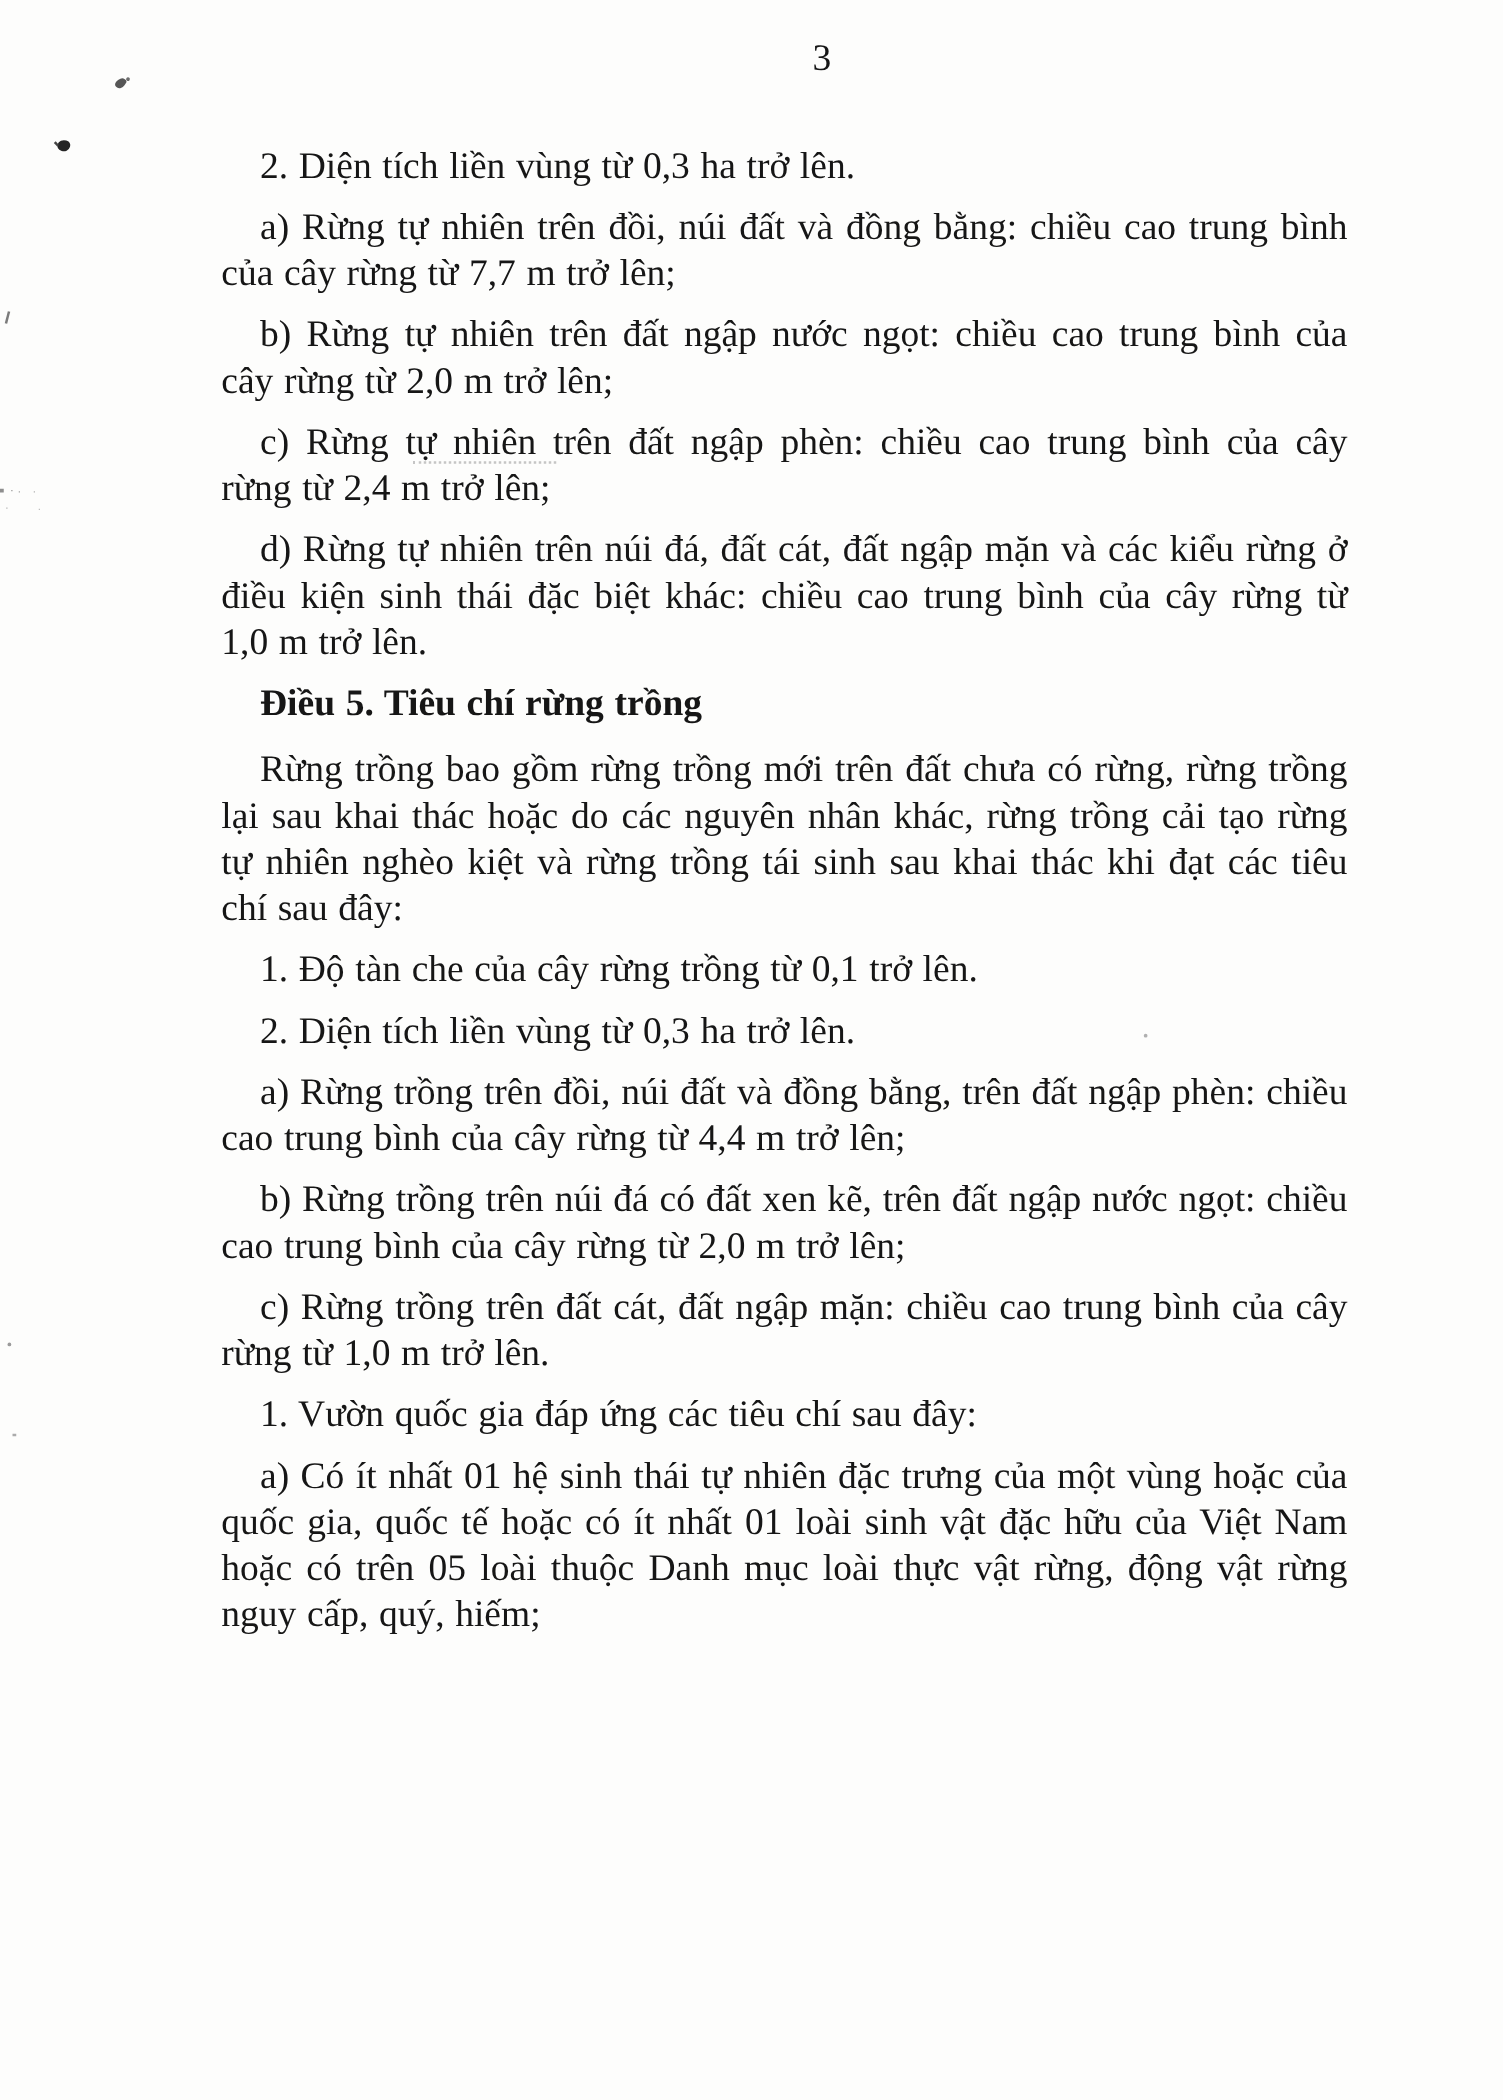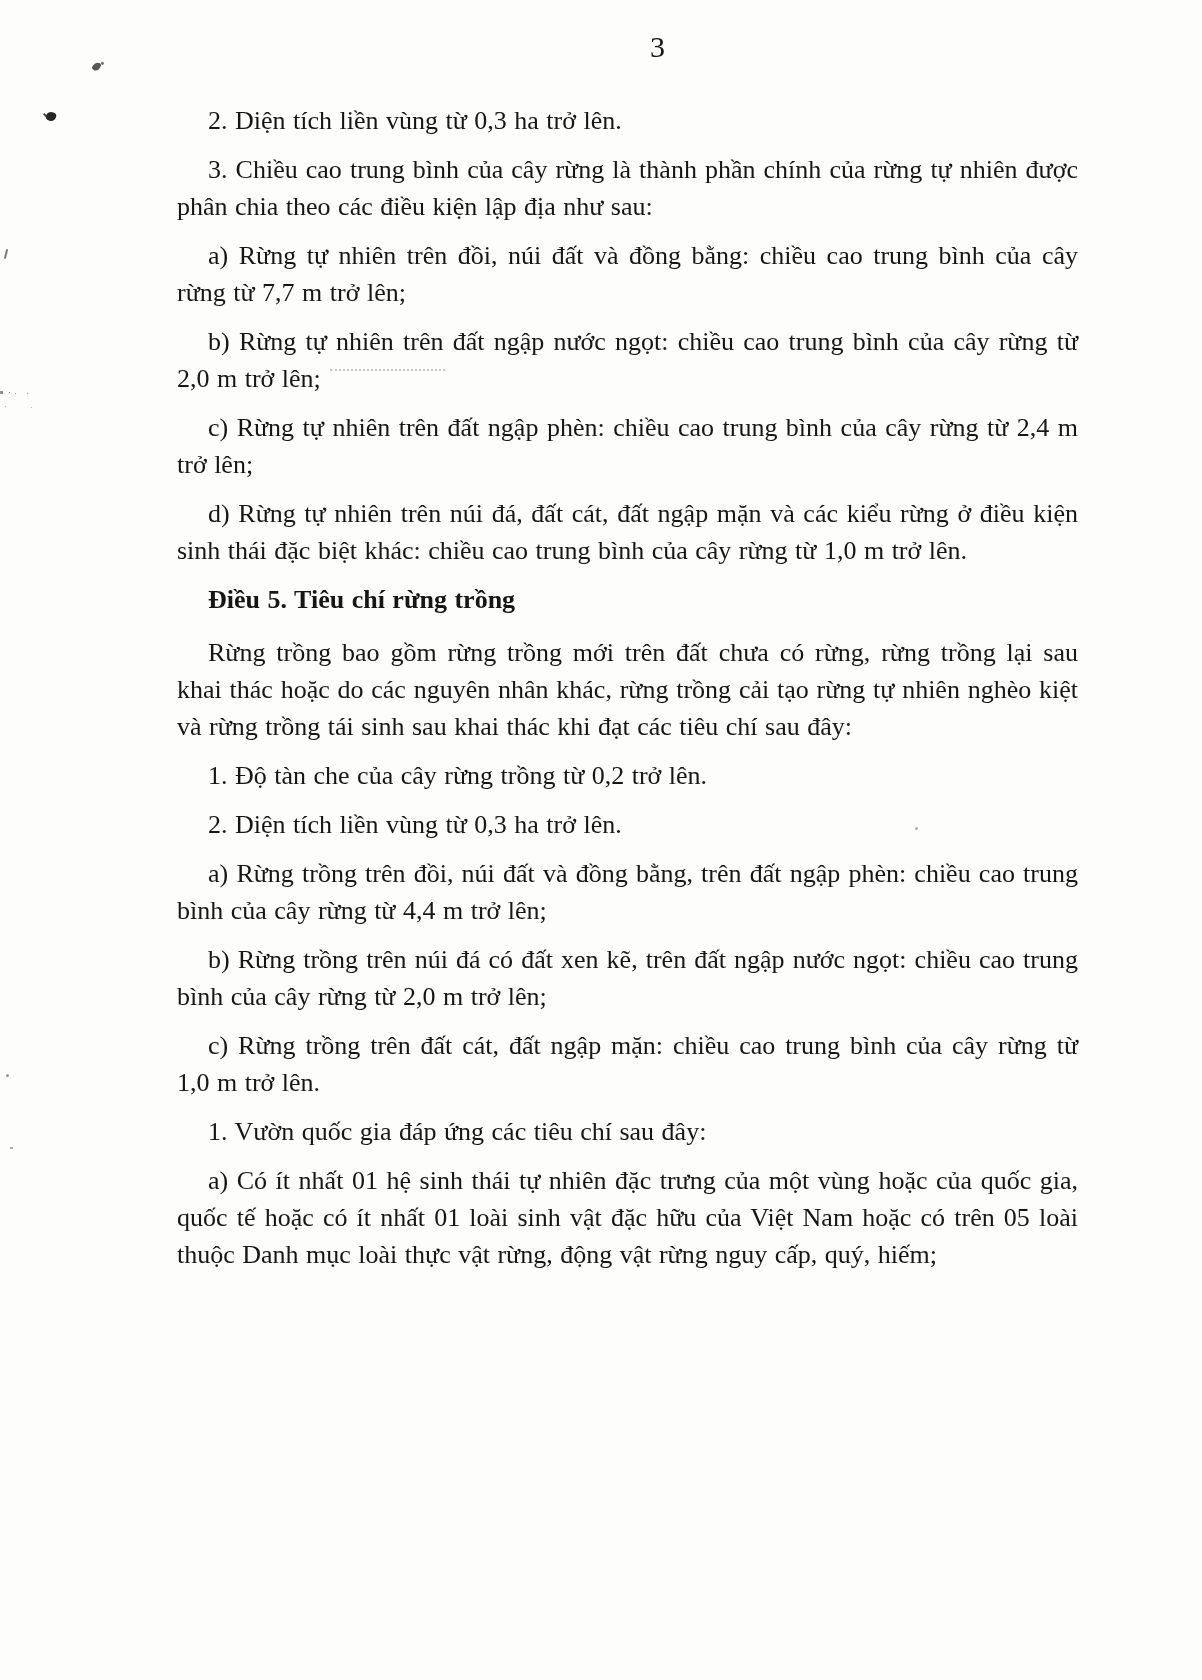--- a/index.html
+++ b/index.html
@@ -22,25 +22,25 @@
     font-size: 30px;
     line-height: 34px;
   }
   .content {
     position: absolute;
     top: 102px;
     left: 177px;
     width: 901px;
   }
   .para {
-    font-size: 26px;
+    font-size: 30px;
     line-height: 37px;
     text-align: justify;
     text-indent: 31px;
-    margin: 0 0 12px 0;
+    margin: 12px 0 12px 0;
     word-spacing: 1px;
   }
   .heading {
     font-weight: bold;
     text-align: left;
     margin-top: 8px;
     margin-bottom: 16px;
   }
   
   .artifact { position: absolute; pointer-events: none; }
@@ -63,28 +63,27 @@
   .a-dot2   { left: 10px; top: 1147px; width: 3px; height: 2px; background: #ababab; }
   .a-dot3   { left: 915px; top: 827px; width: 3px; height: 3px; background: #b0b0b0; border-radius: 50%; }
 </style>
 </head>
 <body>
 
 <div class="page-number">3</div>
 
 <div class="content">
     <p class="para">2. Diện tích liền vùng từ 0,3 ha trở lên.</p>
-    <p class="para">3. Chiều cao trung bình của cây rừng là thành phần chính của rừng tự nhiên được phân chia theo các điều kiện lập địa như sau:</p>
     <p class="para">a) Rừng tự nhiên trên đồi, núi đất và đồng bằng: chiều cao trung bình của cây rừng từ 7,7 m trở lên;</p>
     <p class="para">b) Rừng tự nhiên trên đất ngập nước ngọt: chiều cao trung bình của cây rừng từ 2,0 m trở lên;</p>
     <p class="para">c) Rừng tự nhiên trên đất ngập phèn: chiều cao trung bình của cây rừng từ 2,4 m trở lên;</p>
     <p class="para">d) Rừng tự nhiên trên núi đá, đất cát, đất ngập mặn và các kiểu rừng ở điều kiện sinh thái đặc biệt khác: chiều cao trung bình của cây rừng từ 1,0 m trở lên.</p>
     <p class="para heading">Điều 5. Tiêu chí rừng trồng</p>
     <p class="para">Rừng trồng bao gồm rừng trồng mới trên đất chưa có rừng, rừng trồng lại sau khai thác hoặc do các nguyên nhân khác, rừng trồng cải tạo rừng tự nhiên nghèo kiệt và rừng trồng tái sinh sau khai thác khi đạt các tiêu chí sau đây:</p>
-    <p class="para">1. Độ tàn che của cây rừng trồng từ 0,2 trở lên.</p>
+    <p class="para">1. Độ tàn che của cây rừng trồng từ 0,1 trở lên.</p>
     <p class="para">2. Diện tích liền vùng từ 0,3 ha trở lên.</p>
     <p class="para">a) Rừng trồng trên đồi, núi đất và đồng bằng, trên đất ngập phèn: chiều cao trung bình của cây rừng từ 4,4 m trở lên;</p>
     <p class="para">b) Rừng trồng trên núi đá có đất xen kẽ, trên đất ngập nước ngọt: chiều cao trung bình của cây rừng từ 2,0 m trở lên;</p>
     <p class="para">c) Rừng trồng trên đất cát, đất ngập mặn: chiều cao trung bình của cây rừng từ 1,0 m trở lên.</p>
     <p class="para">1. Vườn quốc gia đáp ứng các tiêu chí sau đây:</p>
     <p class="para">a) Có ít nhất 01 hệ sinh thái tự nhiên đặc trưng của một vùng hoặc của quốc gia, quốc tế hoặc có ít nhất 01 loài sinh vật đặc hữu của Việt Nam hoặc có trên 05 loài thuộc Danh mục loài thực vật rừng, động vật rừng nguy cấp, quý, hiếm;</p>
   </div>
 
 <div class="artifact a-speck1"></div>
 <div class="artifact a-speck2"></div>

